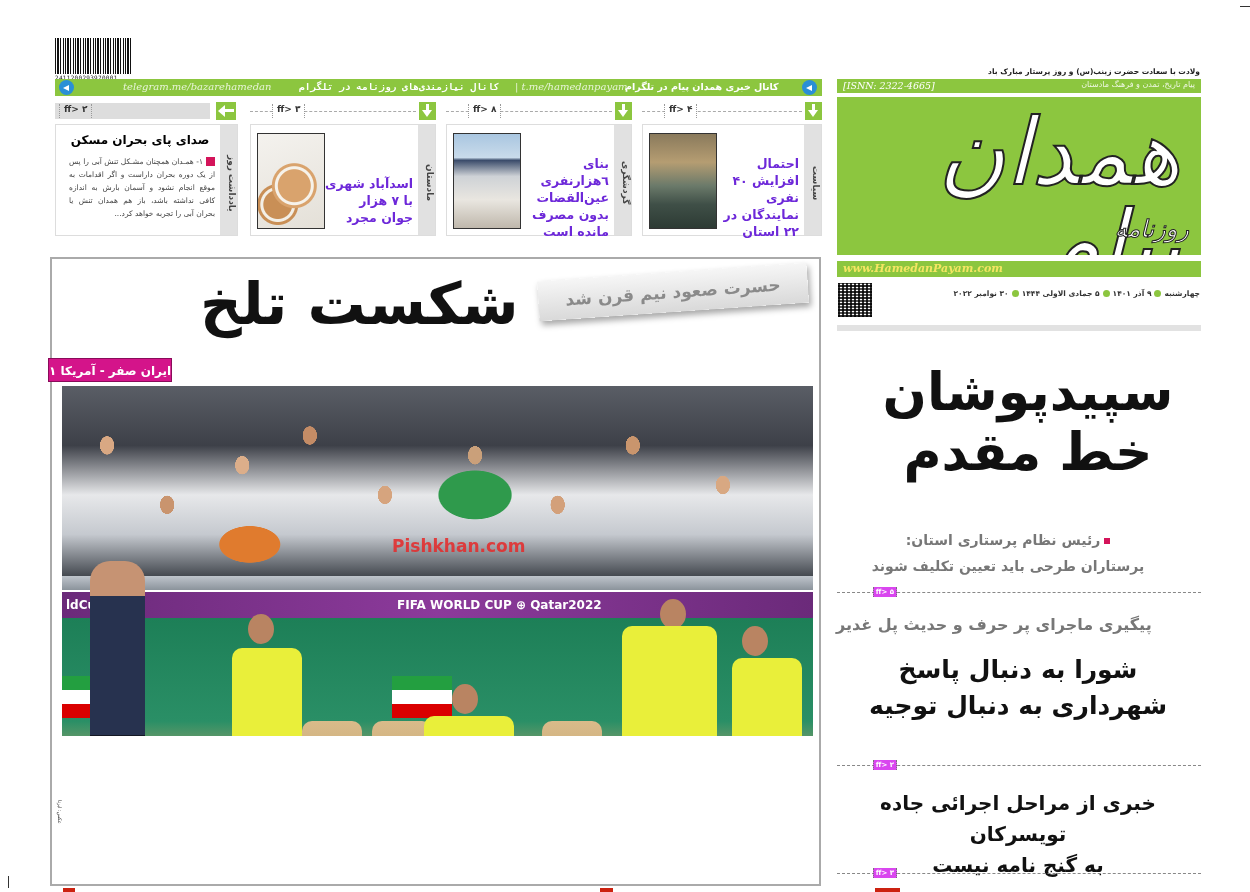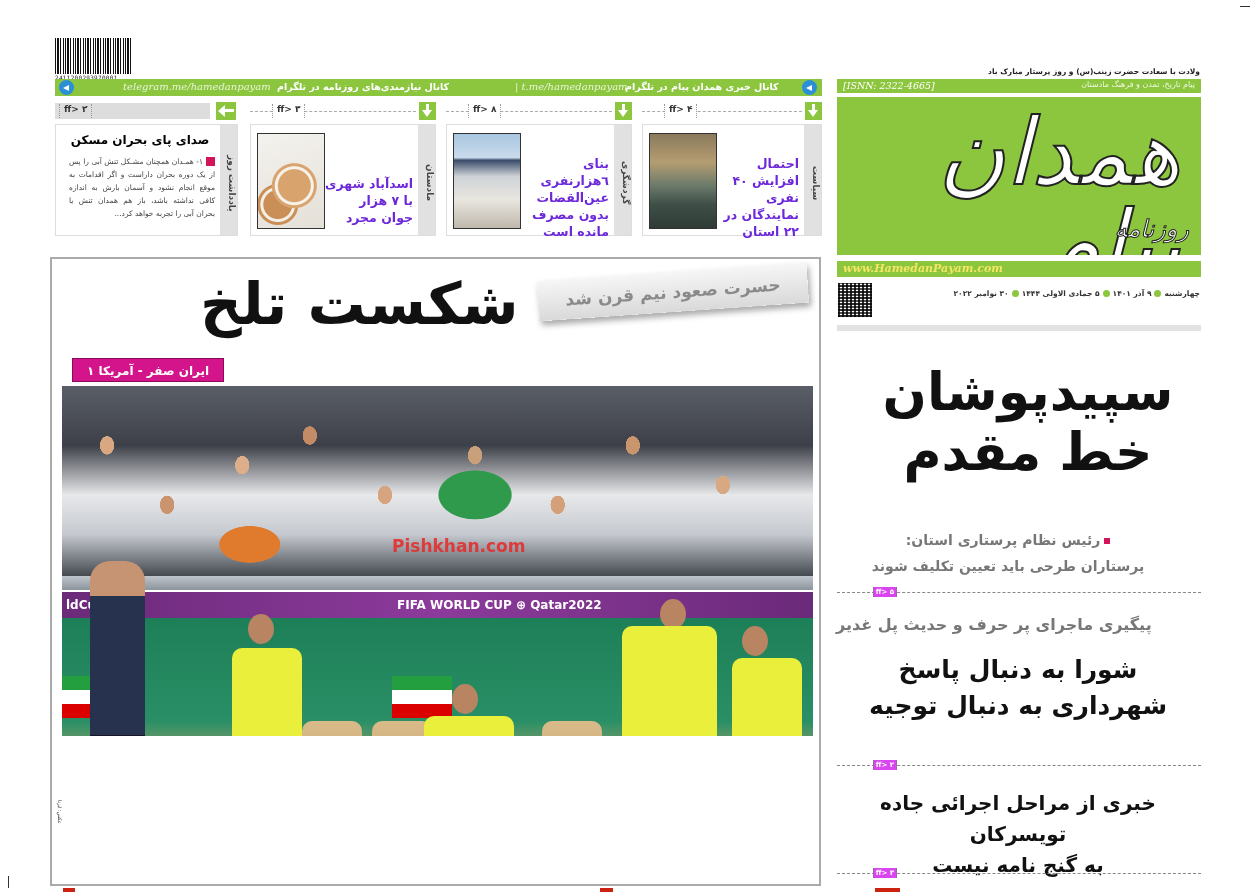--- a/index.html
+++ b/index.html
@@ -71,21 +71,21 @@
   .divider .line { position: absolute; left: 0; right: 0; top: 5px; border-top: 1px dashed #888; }
   .divider .tag { position: absolute; left: 36px; top: 0; height: 10px; width: 24px; background: #d946ef; color: #fff; font-size: 7px; font-weight: bold; text-align: center; line-height: 10px; border-left: 1px dotted #777; border-right: 1px dotted #777; direction: rtl; }
   .story-kicker { right: 50px; top: 615px; width: 364px; font-size: 16px; font-weight: bold; color: #777; text-align: left; direction: rtl; }
   .story-head { right: 50px; width: 364px; font-size: 25px; font-weight: bold; color: #111; text-align: center; direction: rtl; line-height: 36px; }
   .story-head.small { font-size: 20px; line-height: 31px; }
 
   
   .main-frame { left: 50px; top: 257px; width: 771px; height: 629px; border: 2px solid #aaa; background: #fff; }
   .main-headline { left: 200px; top: 270px; font-size: 58px; font-weight: bold; color: #111; direction: rtl; }
   .kicker-card { left: 538px; top: 272px; width: 270px; height: 40px; background: linear-gradient(180deg, #f6f6f6, #d9d9d9); box-shadow: 2px 4px 6px rgba(0,0,0,0.35); transform: rotate(-4deg); font-size: 17px; font-weight: bold; color: #8a8a8a; direction: rtl; text-align: center; line-height: 40px; }
-  .score-tag { left: 72px; top: 358px; height: 24px; background: #d4148a; color: #fff; font-size: 12px; font-weight: bold; padding: 0 14px; line-height: 24px; direction: rtl; border: 1px solid #8a0b5a; }
+  .score-tag { left: 48px; top: 358px; height: 24px; background: #d4148a; color: #fff; font-size: 12px; font-weight: bold; padding: 0 0; line-height: 24px; direction: rtl; border: 1px solid #8a0b5a; }
   .photo { left: 62px; top: 386px; width: 751px; height: 350px; overflow: hidden; }
   .crowd { position: absolute; left: 0; top: 0; width: 100%; height: 198px;
     background:
       radial-gradient(ellipse 14px 18px at 6% 30%, #d9a883 50%, transparent 52%),
       radial-gradient(ellipse 14px 18px at 14% 60%, #c9946e 50%, transparent 52%),
       radial-gradient(ellipse 14px 18px at 24% 40%, #dcae8a 50%, transparent 52%),
       radial-gradient(ellipse 14px 18px at 33% 25%, #c48c66 50%, transparent 52%),
       radial-gradient(ellipse 14px 18px at 43% 55%, #d6a47e 50%, transparent 52%),
       radial-gradient(ellipse 14px 18px at 55% 35%, #caa07a 50%, transparent 52%),
       radial-gradient(ellipse 14px 18px at 66% 60%, #d3a07a 50%, transparent 52%),
@@ -118,22 +118,22 @@
 
   <div class="abs corner-tick"></div>
 
   <div class="abs barcode">
     <div class="bars"></div>
     <div class="num">2411200293970001</div>
   </div>
 
   <div class="abs tgbar">
     <span class="tg-icon" style="left:4px;"></span>
-    <span class="tg-link" style="left:68px;">telegram.me/hamedanpayam</span>
-    <span class="tg-text rtl" style="left:222px;">کانال نیازمندی‌های روزنامه در تلگرام</span>
+    <span class="tg-link" style="left:68px;">telegram.me/bazarehamedan</span>
+    <span class="tg-text rtl" style="left:244px;font-family:Liberation Mono, monospace;">کانال نیازمندی‌های روزنامه در تلگرام</span>
     <span class="tg-link" style="left:460px;">| t.me/hamedanpayam</span>
     <span class="tg-text rtl" style="left:570px;">کانال خبری همدان پیام در تلگرام</span>
     <span class="tg-icon" style="left:747px;"></span>
   </div>
 
   <div class="abs pageref-row" style="left:642px; width:180px;">
     <div class="dotline" style="left:0; width:160px;"></div>
     <span class="pref" style="left:22px;">۴ &lt;ff</span>
     <span class="arrow-down" style="left:163px;"></span>
   </div>

